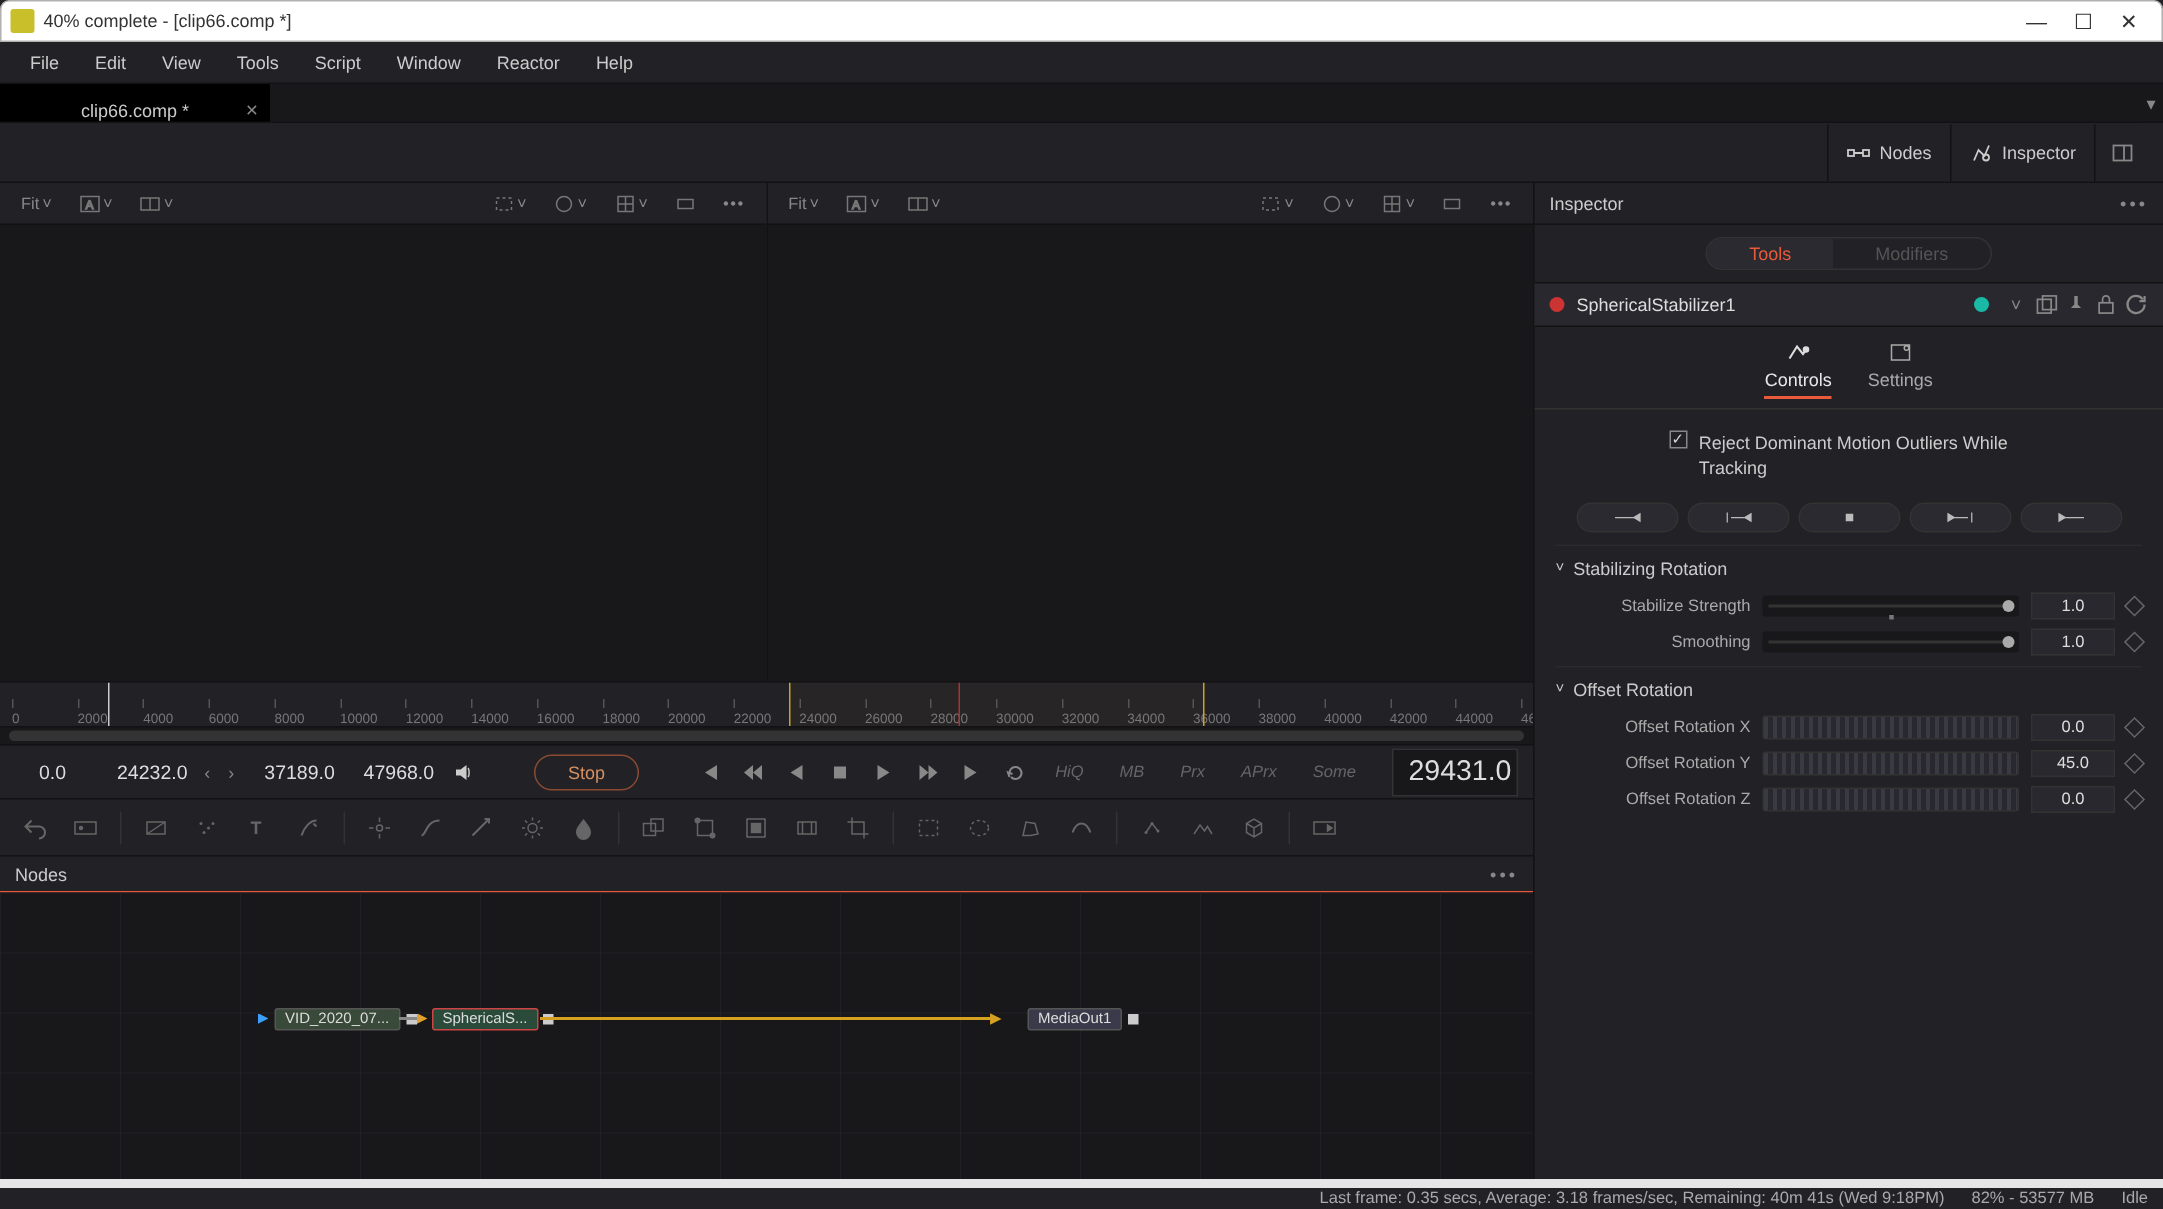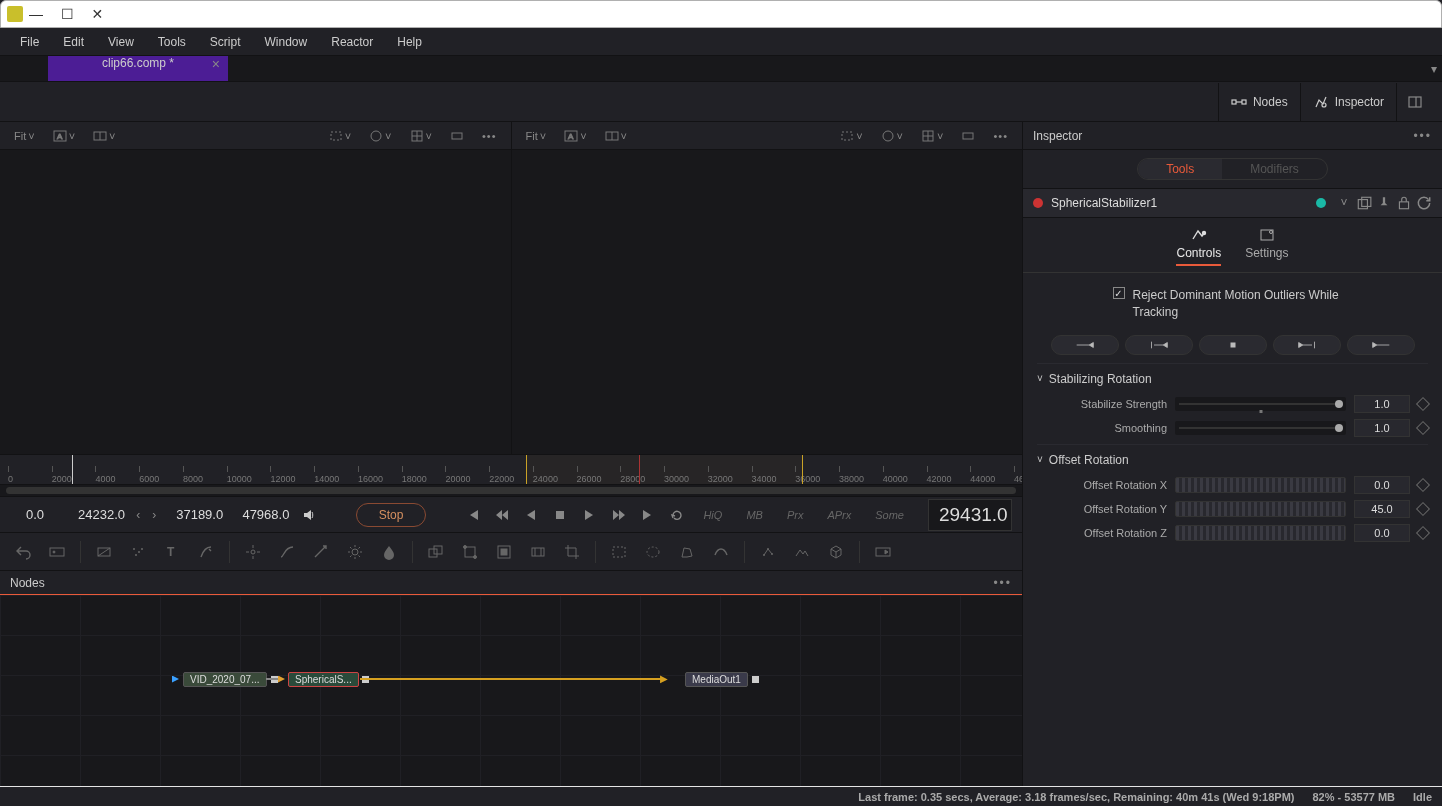--- a/index.html
+++ b/index.html
@@ -11,21 +11,21 @@
 .titlebar .title { color: #333; font-size: 12px; flex: 1; }
 .titlebar .winbtns { display: flex; gap: 18px; padding-right: 10px; }
 .titlebar .winbtns span { color: #333; font-size: 14px; cursor: pointer; }
 
 
 .menubar { height: 28px; background: #212126; display: flex; align-items: center; padding: 0 8px; gap: 0; border-bottom: 1px solid #121214; }
 .menubar .mitem { padding: 4px 12px; color: #ccc; cursor: pointer; }
 
 
 .tabbar { height: 26px; background: #18181b; display: flex; align-items: stretch; border-bottom: 1px solid #121214; }
-.tabbar .tab { display: flex; align-items: flex-start; padding: 0 28px 0 28px; background: #4c1d95; color: #ccc; position: relative; min-width: 180px; justify-content: center; margin-left: 48px; }
+.tabbar .tab { display: flex; align-items: flex-end; padding: 0 28px 0 28px; background: #000000; color: #ccc; position: relative; min-width: 180px; justify-content: center; }
 .tabbar .tab .close { position: absolute; right: 8px; color: #888; cursor: pointer; font-size: 14px; }
 .tabbar .filler { flex: 1; background: #18181b; }
 .tabbar .tri { width: 16px; display:flex; align-items:center; justify-content:center; color:#888; }
 
 
 .toptoolbar { height: 40px; background: #212126; display: flex; align-items: center; justify-content: flex-end; padding: 0 10px; border-bottom: 1px solid #121214; gap: 0; }
 .toptoolbar .tbtn { display: flex; align-items: center; gap: 6px; padding: 0 12px; height: 38px; color: #ccc; cursor: pointer; border-left: 1px solid #121214;}
 .toptoolbar .tbtn svg { width:16px; height:16px; }
 .toptoolbar .endicon { width: 36px; display:flex; align-items:center; justify-content:center; height:38px; border-left:1px solid #121214; }
 
@@ -120,32 +120,33 @@
 .nodespanel { flex:1; display:flex; flex-direction:column; border-top:1px solid #121214; }
 .nodes-hdr { height:24px; display:flex; align-items:center; padding:0 10px; color:#ccc; border-bottom:1px solid #e95a3a; }
 .nodes-hdr .ndots { margin-left:auto; color:#888; letter-spacing:2px; }
 .nodegraph { flex:1; background:#18181b; background-image: linear-gradient(#202025 1px, transparent 1px), linear-gradient(90deg, #202025 1px, transparent 1px); background-size: 80px 40px; position:relative; }
 .ng-node { position:absolute; height:16px; display:flex; align-items:center; font-size:10px; color:#ddd; }
 .ng-node .body { padding:1px 6px; border-radius:2px; border:1px solid #555; white-space:nowrap; }
 .ng-node .port { width:7px; height:7px; }
 .ng-wire { position:absolute; height:2px; }
 
 
-.statusbar { height: 20px; background:#212126; border-top:1px solid #e5e5e5; display:flex; align-items:center; padding:0 10px; color:#aaa; font-size:11px;font-weight:bold; }
+.statusbar { height: 20px; background:#212126; border-top:6px solid #e5e5e5; display:flex; align-items:center; padding:0 10px; color:#aaa; font-size:11px; }
 .statusbar .sright { margin-left:auto; display:flex; gap:18px; }
 
 
 .mainrow { display:flex; height: calc(806px - 28px - 28px - 26px - 40px - 20px); }
 .leftcol { flex:1; display:flex; flex-direction:column; min-width:0; }
 </style>
 </head>
 <body>
 
 <div class="titlebar">
   <div class="appicon"></div>
+  <div class="title">40% complete - [clip66.comp *]</div>
   <div class="winbtns">
     <span>—</span>
     <span>☐</span>
     <span>✕</span>
   </div>
 </div>
 
 <div class="menubar">
   <div class="mitem">File</div>
   <div class="mitem">Edit</div>

